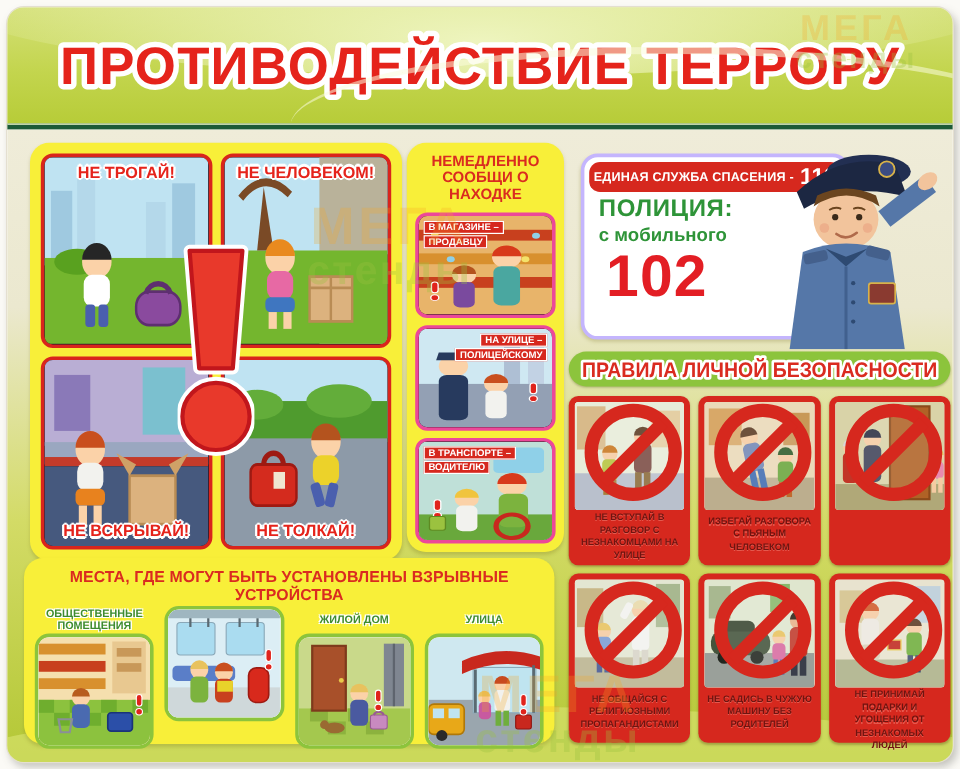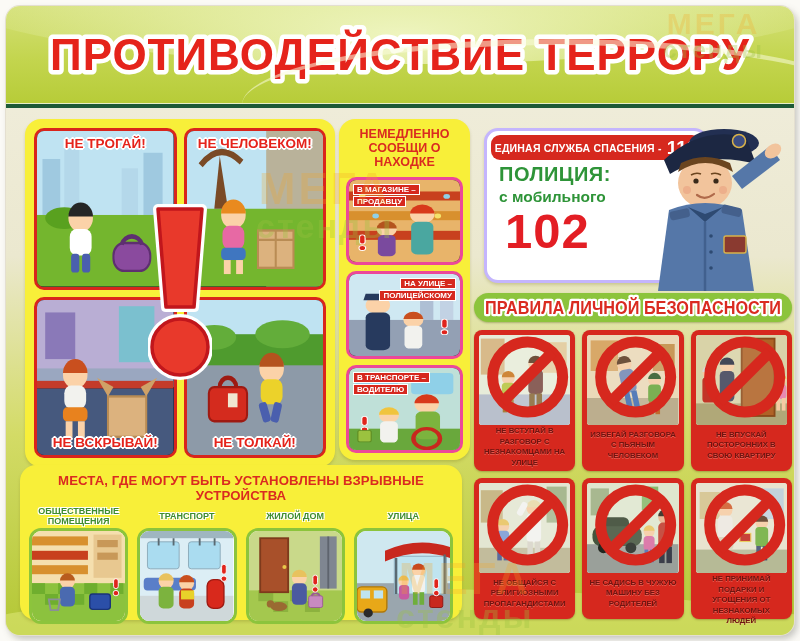--- a/index.html
+++ b/index.html
@@ -428,21 +428,20 @@
              <rect x="87" y="55" width="12" height="16" rx="4" fill="#e88ab0"></rect>
              <rect x="88" y="70" width="4" height="14" fill="#f5cba2"></rect>
               <rect x="94" y="70" width="4" height="14" fill="#f5cba2"></rect>
             </g>
         </svg>
         <svg class="no-icon" viewBox="0 0 18 18">
           <circle cx="9" cy="9" r="7" fill="rgba(255,255,255,.12)" stroke="#d6281e" stroke-width="2.2"></circle>
           <line x1="4" y1="14" x2="14" y2="4" stroke="#d6281e" stroke-width="2.2"></line>
         </svg>
       </div>
-      <div class="rule-caption">НЕ ВПУСКАЙ ПОСТОРОННИХ В СВОЮ КВАРТИРУ</div>
     </div>
 
     <div class="rule-card">
       <div class="rule-scene">
         <svg viewBox="0 0 100 100" preserveAspectRatio="none">
           <rect width="100" height="100" fill="#e3e6d2"></rect>
           <rect x="2" y="8" width="24" height="36" fill="#c8b888"></rect>
             <rect x="74" y="4" width="22" height="40" fill="#a8b890"></rect>
           <rect y="72" width="100" height="28" fill="#c2bc9c"></rect>
           <g>
@@ -566,21 +565,20 @@
             <rect x="62" y="70" width="22" height="17" rx="3" fill="#2b4fa8" stroke="#1a3478" stroke-width="1.5"></rect>
             <g transform="translate(90,66)">
                 <rect x="-2.5" y="-13" width="5" height="11" rx="2.5" fill="#e0241c" stroke="#fff"></rect>
                 <circle cx="0" cy="3" r="3" fill="#e0241c" stroke="#fff"></circle>
               </g>
           </svg>
         </div>
       </div>
 
       <div>
-        <div class="place-label">ТРАНСПОРТ</div>
         <div class="place-panel">
           <svg viewBox="0 0 100 100" preserveAspectRatio="none">
             <rect width="100" height="100" fill="#dceef5"></rect>
             <rect width="100" height="8" fill="#9fb6c0"></rect>
             <rect x="8" y="12" width="34" height="30" rx="3" fill="#aadcf0" stroke="#8aa8b8"></rect>
               <rect x="52" y="12" width="34" height="30" rx="3" fill="#aadcf0" stroke="#8aa8b8"></rect>
             <path d="M20 8 L20 16 M36 8 L36 16 M64 8 L64 16 M80 8 L80 16" stroke="#5a6a72" stroke-width="2"></path>
             <rect x="4" y="52" width="56" height="14" rx="4" fill="#5a7ec8"></rect>
             <rect y="72" width="100" height="28" fill="#cfd8da"></rect>
             <g>

